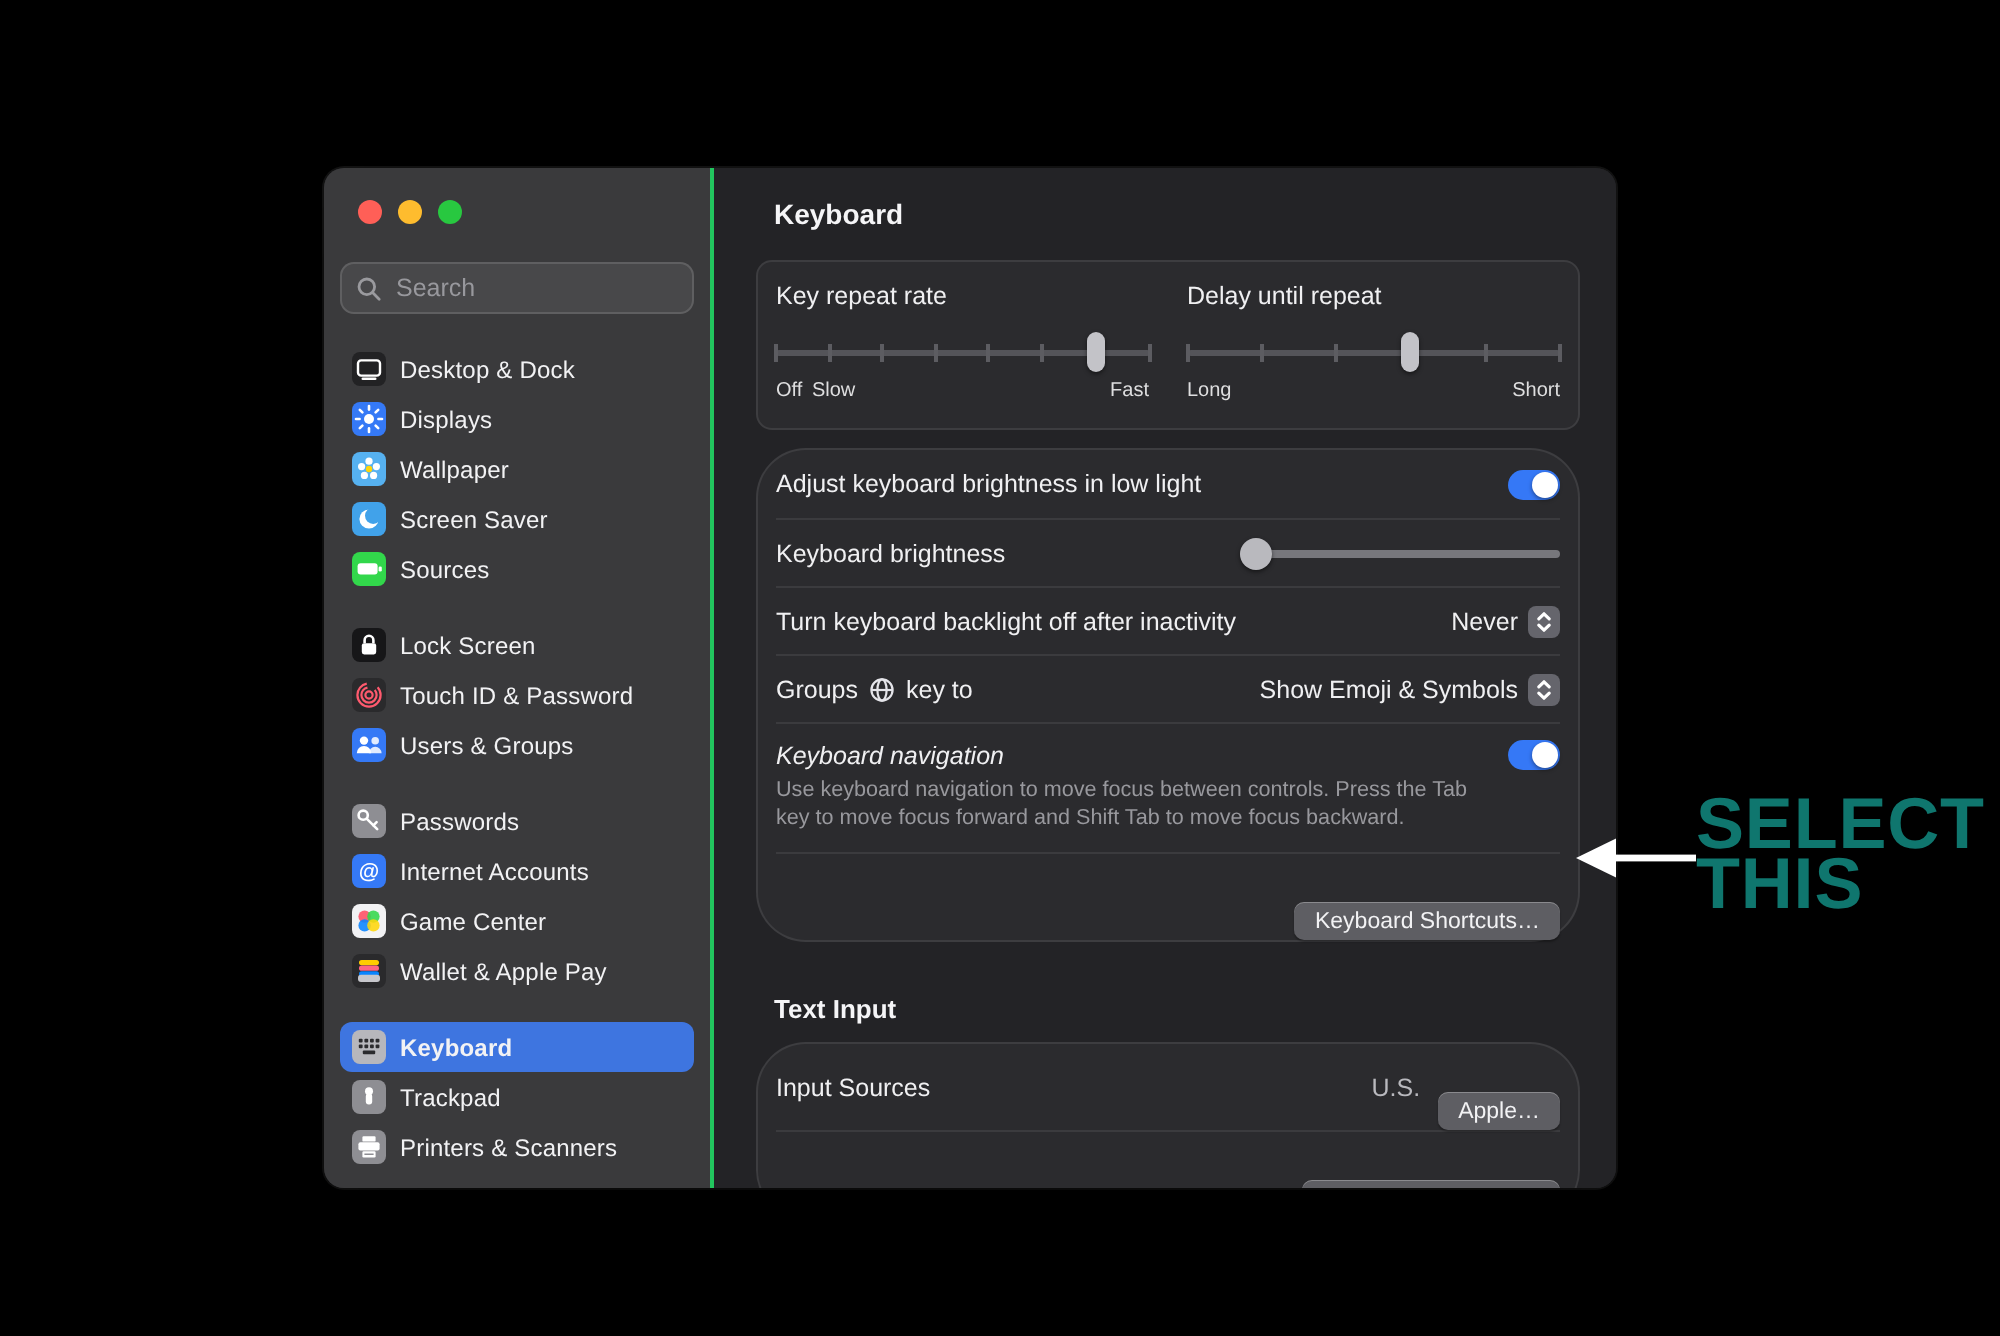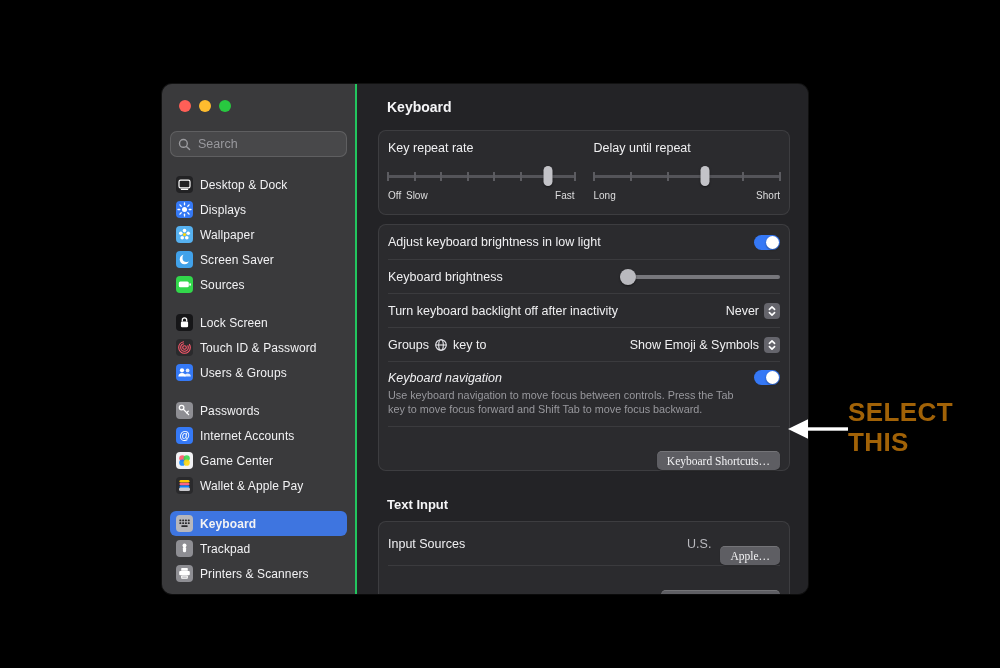--- a/index.html
+++ b/index.html
@@ -45,21 +45,21 @@
   .i-touch{background:#2a2a2c}.i-users{background:#3579f6}.i-pass{background:#8e8e93}
   .i-net{background:#3579f6}.i-game{background:#f2f2f4}.i-wallet{background:#2a2a2c}
   .i-key{background:#b7b7bc}.i-track{background:#8e8e93}.i-print{background:#8e8e93}
   
   .main{flex:1;background:#232326;padding:0 18px 0 21px;box-sizing:border-box;position:relative;}
   .title{margin:15px 0 0 9px;font-size:14px;font-weight:700;color:#f5f5f7;}
   .card{
     background:#2b2b2e;border:1px solid rgba(255,255,255,.085);border-radius:8px;
     margin-top:15px;box-sizing:border-box;
   }
-  .card + .card, .card.c2{margin-top:9px;}
+  .card + .card, .card.c2{margin-top:9px;border-radius:25px;}
   .row{
     min-height:34px;display:flex;align-items:center;justify-content:space-between;
     margin:0 9px;box-sizing:border-box;
   }
   .row + .row, .row + .navblock, .navblock + .row{border-top:1px solid rgba(255,255,255,.08);}
   .rlabel{font-size:12.5px;color:#f0f0f2;}
   .sub{font-size:10.8px;color:#98989d;line-height:1.3;max-width:352px;margin-top:3px;}
   .heading{margin:26px 0 0 9px;font-size:13px;font-weight:700;color:#f5f5f7;}
   
   .sliders{display:grid;grid-template-columns:1fr 1fr;gap:19px;padding:10px 9px 11px 9px;}
@@ -81,32 +81,32 @@
   .plainslider .track{position:absolute;left:0;right:0;top:6.5px;height:3.5px;border-radius:2px;background:#77777c;}
   .plainslider .knob{position:absolute;top:0;left:8px;width:16px;height:16px;border-radius:50%;background:#b9b9be;transform:translateX(-50%);box-shadow:0 1px 2px rgba(0,0,0,.5);}
   
   .dropdown{display:flex;align-items:center;gap:5px;}
   .dropdown .val{font-size:12.5px;color:#f0f0f2;}
   .stepper{width:16px;height:16px;border-radius:4px;background:#65656c;display:flex;align-items:center;justify-content:center;}
   
   .btn{
     height:19px;padding:0 10px;border-radius:5px;background:#5e5e63;color:#f2f2f4;
     font-size:11.5px;display:inline-flex;align-items:center;border:none;
-    font-family:Liberation Serif, serif;
+    font-family:Liberation Sans, sans-serif;
     box-shadow:inset 0 0.5px 0 rgba(255,255,255,.28), 0 1px 1px rgba(0,0,0,.3);
     margin-top:24px;
   }
   .btnrow{justify-content:flex-end;min-height:41px;}
   .navblock{margin:0 9px;padding:8px 0 10px 0;}
   .navtop{display:flex;align-items:center;justify-content:space-between;font-style:italic;}
   .globe-label{display:flex;align-items:center;gap:5px;}
   .us{font-size:12.5px;color:#b9b9be;margin-right:9px;}
   .right-cluster{display:flex;align-items:center;}
   
-  .callout{position:absolute;left:848px;top:397px;color:#a16207;font-size:26px;font-weight:700;
+  .callout{position:absolute;left:848px;top:397px;color:#0f766e;font-size:36px;font-weight:700;
     line-height:30px;letter-spacing:.4px;}
   .arrow{position:absolute;left:788px;top:416px;}
 </style>
 </head>
 <body>
 
 <div class="window">
 
   <div class="sidebar">
     <div class="traffic">

